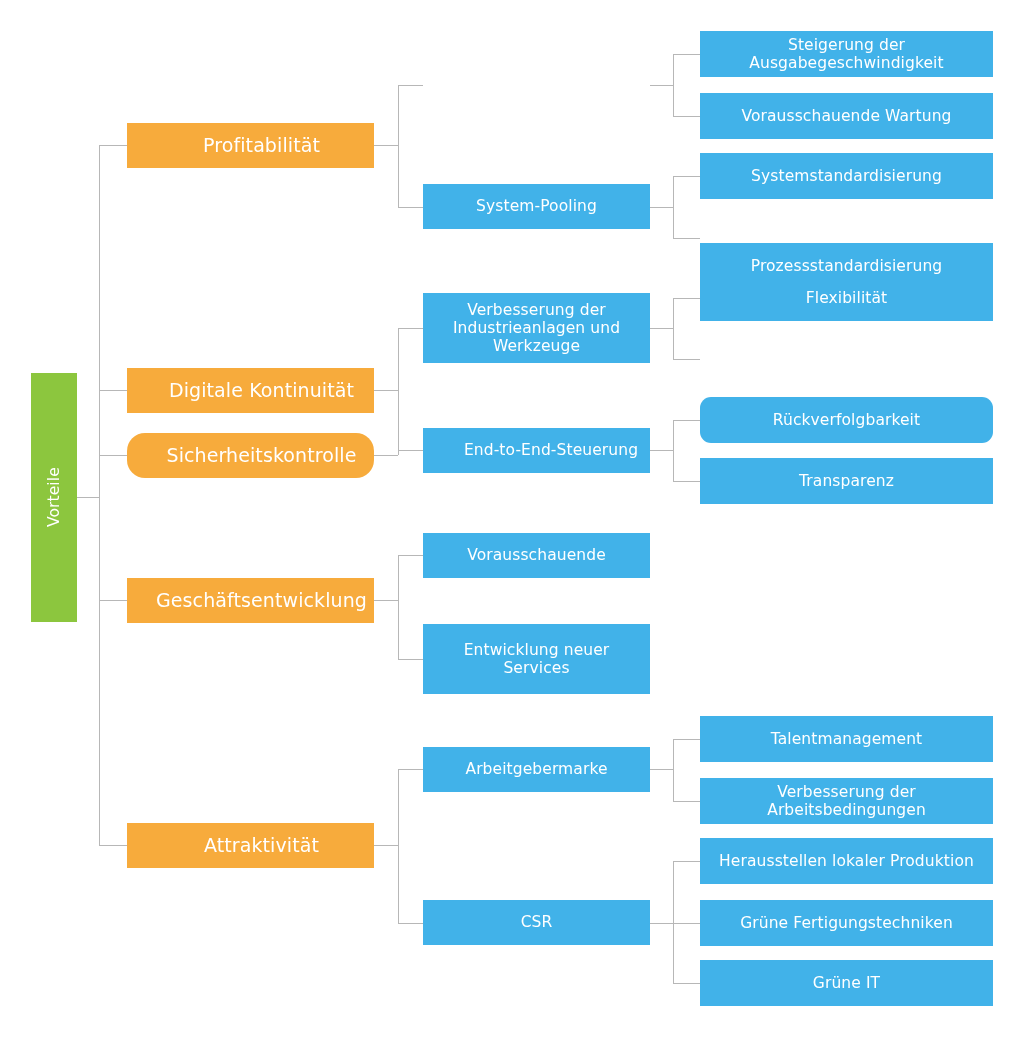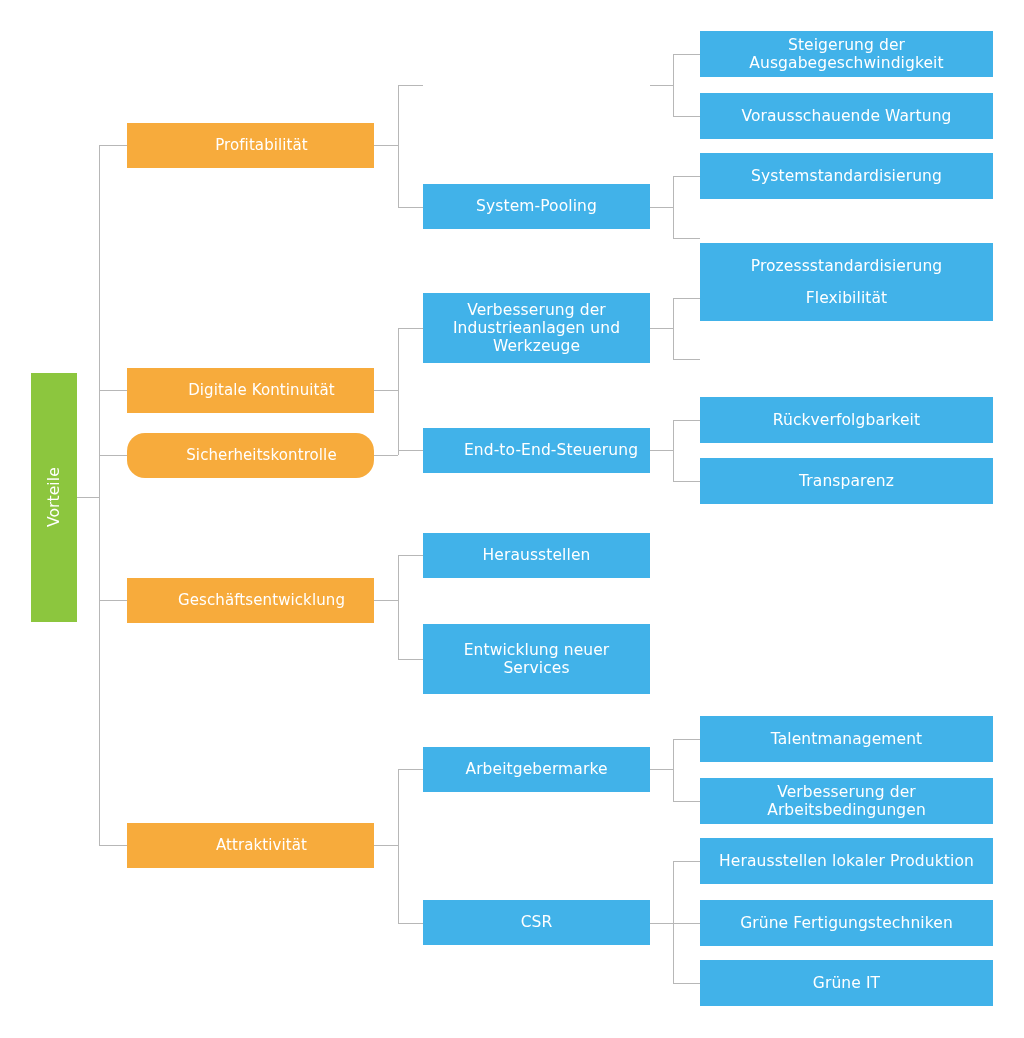--- a/index.html
+++ b/index.html
@@ -30,21 +30,21 @@
     letter-spacing: 0.1px;
   }
   .node-root {
     background: #8cc63e;
     writing-mode: vertical-rl;
     transform: rotate(180deg);
     font-size: 15.5px;
   }
   .node-l1 {
     background: #f7ab3c;
-    font-size: 15px;
+    font-size: 19px;
     padding-left: 28px;
   }
   .node-l2 {
     background: #41b2e9;
     font-size: 15.5px;
   }
   .node-l3 {
     background: #41b2e9;
     font-size: 15.5px;
   }
@@ -145,21 +145,21 @@
   <div class="node node-l2" style="left:423px; top:184px; width:227px; height:45px;">
     <span>System-Pooling</span>
   </div>
   <div class="node node-l2" style="left:423px; top:293px; width:227px; height:70px;">
     <span>Verbesserung der Industrieanlagen und Werkzeuge</span>
   </div>
   <div class="node node-l2" style="left:423px; top:428px; width:227px; height:45px;padding-left:35px;">
     <span>End-to-End-Steuerung</span>
   </div>
   <div class="node node-l2" style="left:423px; top:533px; width:227px; height:45px;">
-    <span>Herausstellen</span>
+    <span>Vorausschauende</span>
   </div>
   <div class="node node-l2" style="left:423px; top:624px; width:227px; height:70px;">
     <span>Entwicklung neuer Services</span>
   </div>
   <div class="node node-l2" style="left:423px; top:747px; width:227px; height:45px;">
     <span>Arbeitgebermarke</span>
   </div>
   <div class="node node-l2" style="left:423px; top:900px; width:227px; height:45px;">
     <span>CSR</span>
   </div>
@@ -172,21 +172,21 @@
   </div>
   <div class="node node-l3" style="left:700px; top:153px; width:293px; height:46px;">
     <span>Systemstandardisierung</span>
   </div>
   <div class="node node-l3" style="left:700px; top:215px; width:293px; height:46px;margin-top:28px;">
     <span>Prozessstandardisierung</span>
   </div>
   <div class="node node-l3" style="left:700px; top:275px; width:293px; height:46px;">
     <span>Flexibilität</span>
   </div>
-  <div class="node node-l3" style="left:700px; top:397px; width:293px; height:46px;">
+  <div class="node node-l3" style="left:700px; top:397px; width:293px; height:46px;border-radius:11px;">
     <span>Rückverfolgbarkeit</span>
   </div>
   <div class="node node-l3" style="left:700px; top:458px; width:293px; height:46px;">
     <span>Transparenz</span>
   </div>
   <div class="node node-l3" style="left:700px; top:716px; width:293px; height:46px;">
     <span>Talentmanagement</span>
   </div>
   <div class="node node-l3" style="left:700px; top:778px; width:293px; height:46px;">
     <span>Verbesserung der Arbeitsbedingungen</span>

